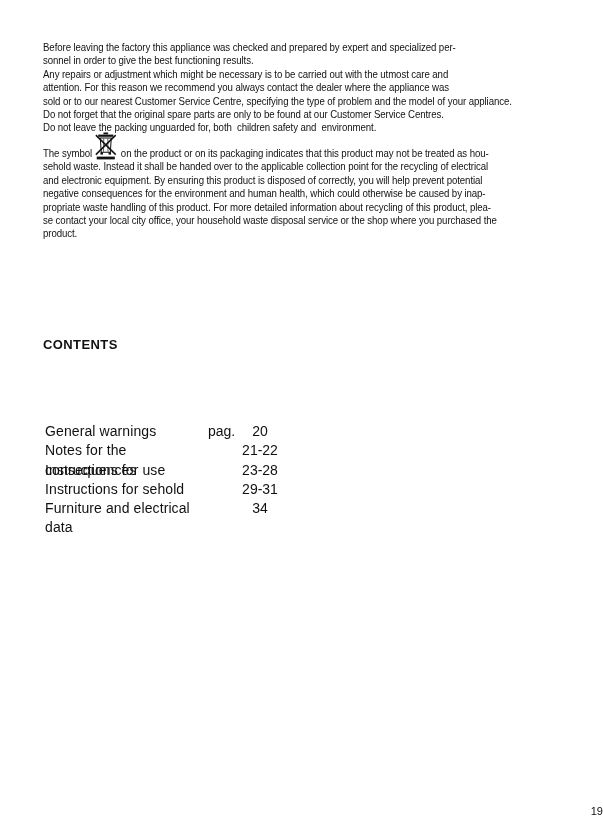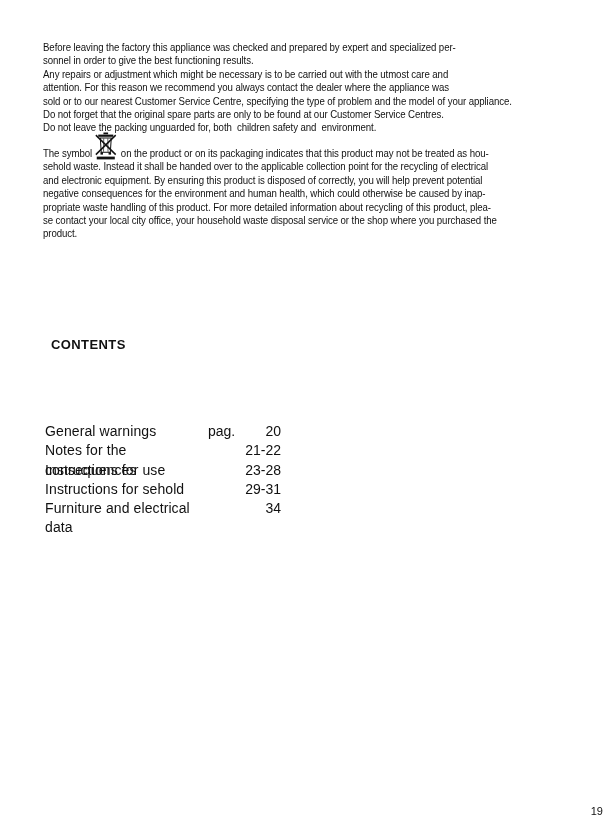--- a/index.html
+++ b/index.html
@@ -37,38 +37,37 @@
     left: 1px;
     bottom: -3px;
   }
   .toc-heading {
     position: absolute;
     left: 43px;
     top: 337px;
     font-size: 13px;
     font-weight: bold;
     letter-spacing: 0.4px;
-    margin-left: 8px;
   }
   .toc {
     position: absolute;
     left: 45px;
     top: 382px;
     width: 236px;
     font-size: 14px;
     margin-top: 40px;
   }
   .toc-row {
     display: flex;
     line-height: 19.3px;
     height: 19.3px;
   }
   .toc-label { width: 163px; letter-spacing: 0.1px; }
   .toc-pag   { width: 31px; }
-  .toc-pages { width: 42px; text-align: right; }
+  .toc-pages { width: 42px; text-align: center; }
   .page-number {
     position: absolute;
     top: 805px;
     left: 0;
     width: 603px;
     text-align: right;
     font-size: 11px;
   }
 </style>
 </head>

